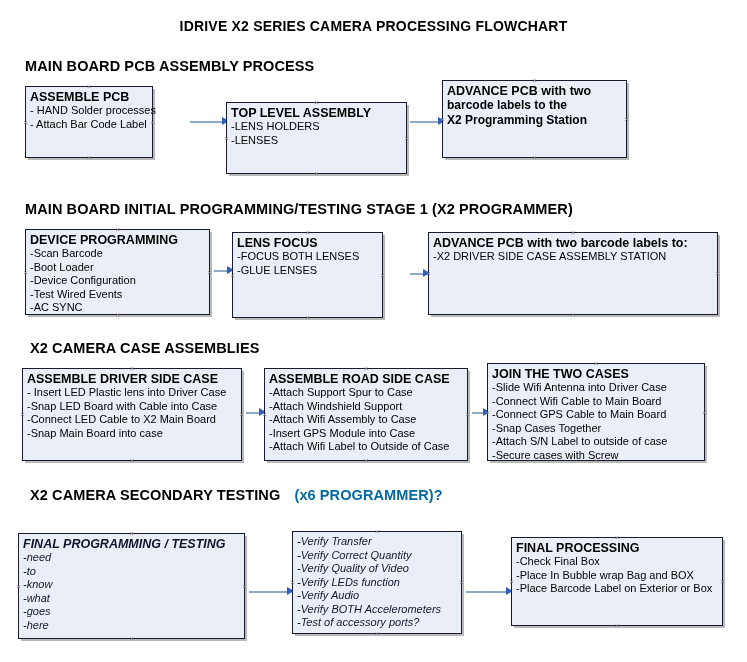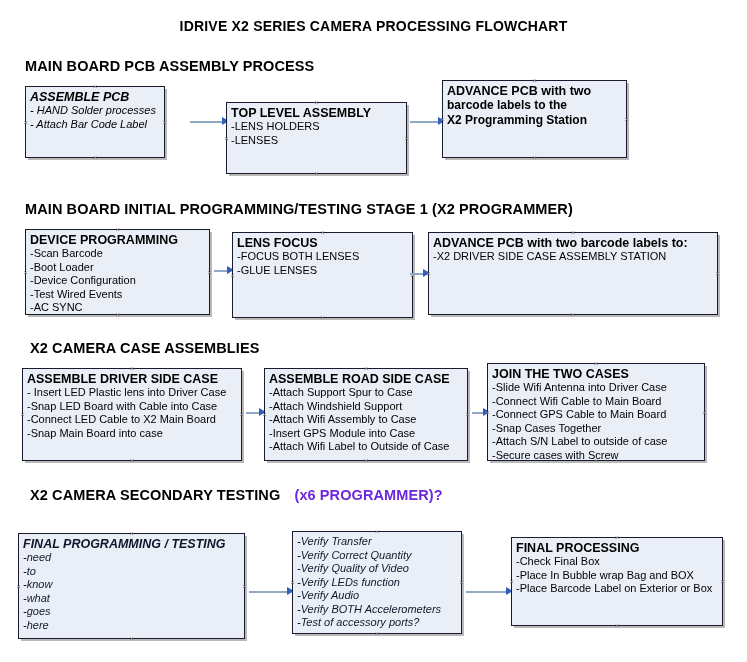--- a/index.html
+++ b/index.html
@@ -13,21 +13,21 @@
   
   .doc-title{
     position:absolute;left:0;width:747px;top:18px;
     text-align:center;font-size:14px;font-weight:bold;
     letter-spacing:.2px;
   }
   .section-head{
     position:absolute;font-size:14.5px;font-weight:bold;
     white-space:nowrap;letter-spacing:.1px;
   }
-  .section-head .red{color:#6d28d9;}
+  .section-head .red{color:#0369a1;}
 
   
   .node{
     position:absolute;box-sizing:border-box;
     background:#eaeff7;
     border:1.3px solid #1a1a2e;
     box-shadow:2.5px 2.5px 0 -0.5px #b9b9b9;
     padding:3px 4px 2px 4px;
     overflow:visible;
   }
@@ -67,21 +67,21 @@
 <body>
 
 <div class="canvas">
 
   <div class="doc-title">IDRIVE X2  SERIES CAMERA PROCESSING FLOWCHART</div>
 
   <div class="section-head" style="left:25px;top:58px;">
     <span>MAIN BOARD PCB ASSEMBLY PROCESS</span>
   </div>
 
-  <div class="node" style="left:25px;top:86px;width:140px;height:72px;font-style:italic;">
+  <div class="node" style="left:25px;top:86px;width:128px;height:72px;">
     <div class="title">ASSEMBLE PCB</div>
     <div class="line">- HAND Solder processes</div>
     <div class="line">- Attach Bar Code Label</div>
     <span class="hx t"></span>
     <span class="hx b"></span>
     <span class="hx l"></span>
     <span class="hx r"></span>
   </div>
 
   <div class="conn" style="left:190px;top:121px;width:36px;"></div>
@@ -123,21 +123,21 @@
     <div class="line">-AC SYNC</div>
     <span class="hx t"></span>
     <span class="hx b"></span>
     <span class="hx l"></span>
     <span class="hx r"></span>
   </div>
 
   <div class="conn" style="left:214px;top:270px;width:16px;"></div>
   <div class="arrow" style="left:227px;top:266px;"></div>
 
-  <div class="node" style="left:232px;top:232px;width:181px;height:86px;">
+  <div class="node" style="left:232px;top:232px;width:151px;height:86px;">
     <div class="title">LENS FOCUS</div>
     <div class="line">-FOCUS BOTH LENSES</div>
     <div class="line">-GLUE LENSES</div>
     <span class="hx t"></span>
     <span class="hx b"></span>
     <span class="hx l"></span>
     <span class="hx r"></span>
   </div>
 
   <div class="conn" style="left:410px;top:273px;width:16px;"></div>

